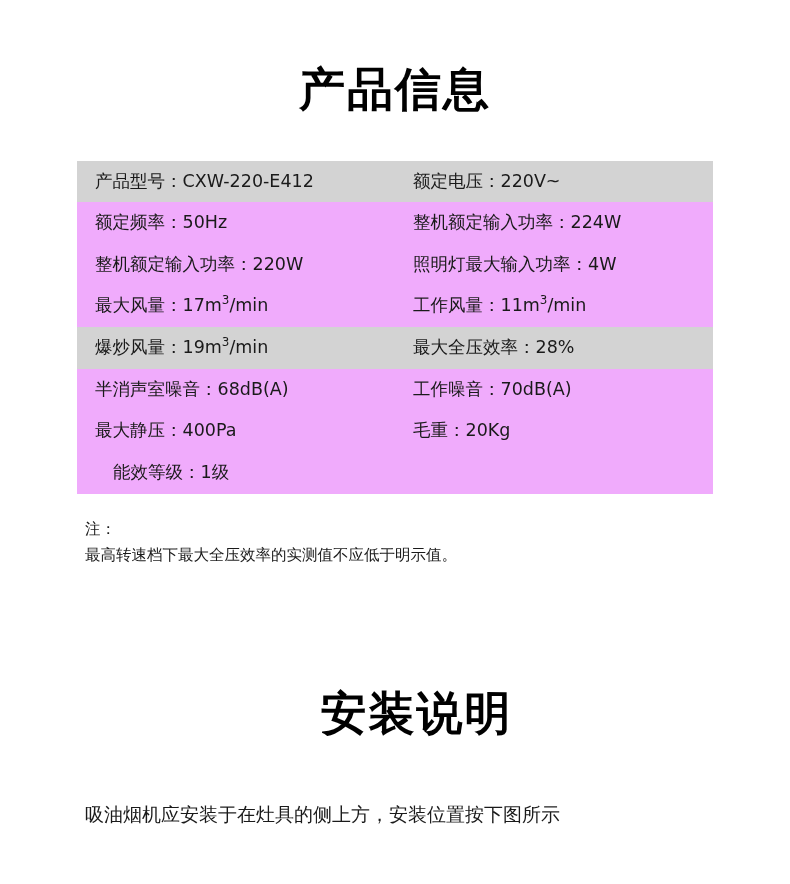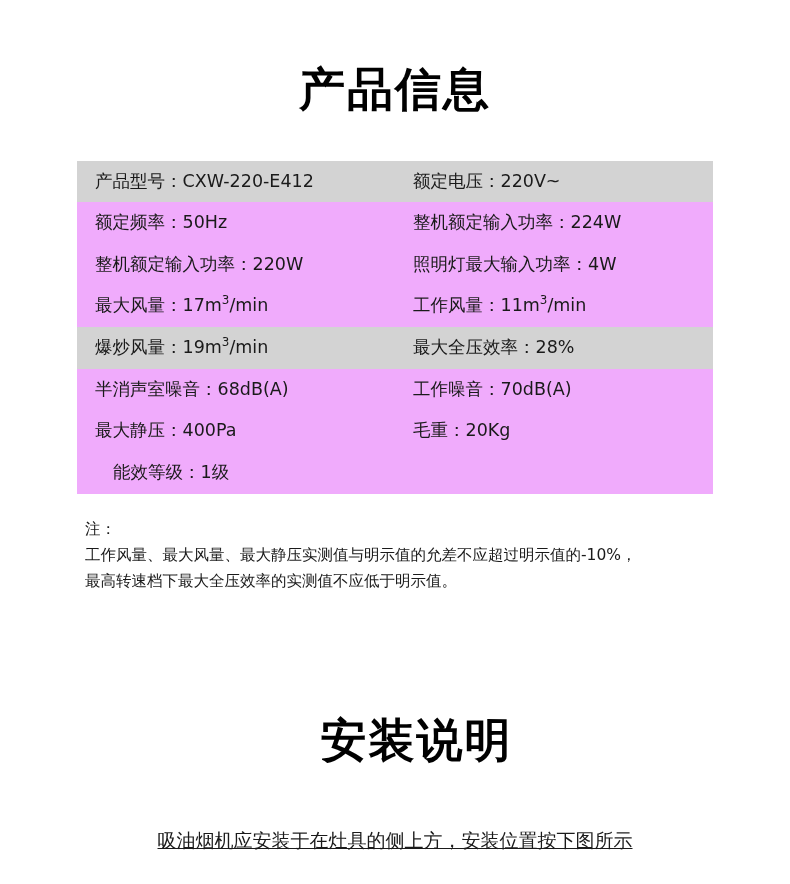--- a/index.html
+++ b/index.html
@@ -79,25 +79,24 @@
   .notes .note-line {
     display: block;
   }
   #title-install {
     margin-top: 120px;
     padding-left: 43px;
   }
   .install-text {
     width: 620px;
     margin: 60px auto 0 auto;
-    text-align: center;
+    text-align: left;
     font-size: 19px;
     color: #1a1a1a;
     line-height: 1.6;
-    text-decoration: underline;
   }
 </style>
 </head>
 <body>
 
 <div class="page">
 
   <h1 class="section-title" id="title-product">产品信息</h1>
 
   <table class="spec-table">
@@ -141,21 +140,20 @@
 
       <tr class="plain">
         <td class="full" colspan="2"><span>能效等级：</span><span>1级</span></td>
       </tr>
 
     </tbody>
   </table>
 
   <div class="notes">
     <span class="note-label">注：</span>
-    <span class="note-line">工作风量、最大风量、最大静压实测值与明示值的允差不应超过明示值的-10%，</span>
     <span class="note-line">最高转速档下最大全压效率的实测值不应低于明示值。</span>
   </div>
 
   <h1 class="section-title" id="title-install">安装说明</h1>
 
   <div class="install-text">吸油烟机应安装于在灶具的侧上方，安装位置按下图所示</div>
 
 </div>
 
 </body></html>

